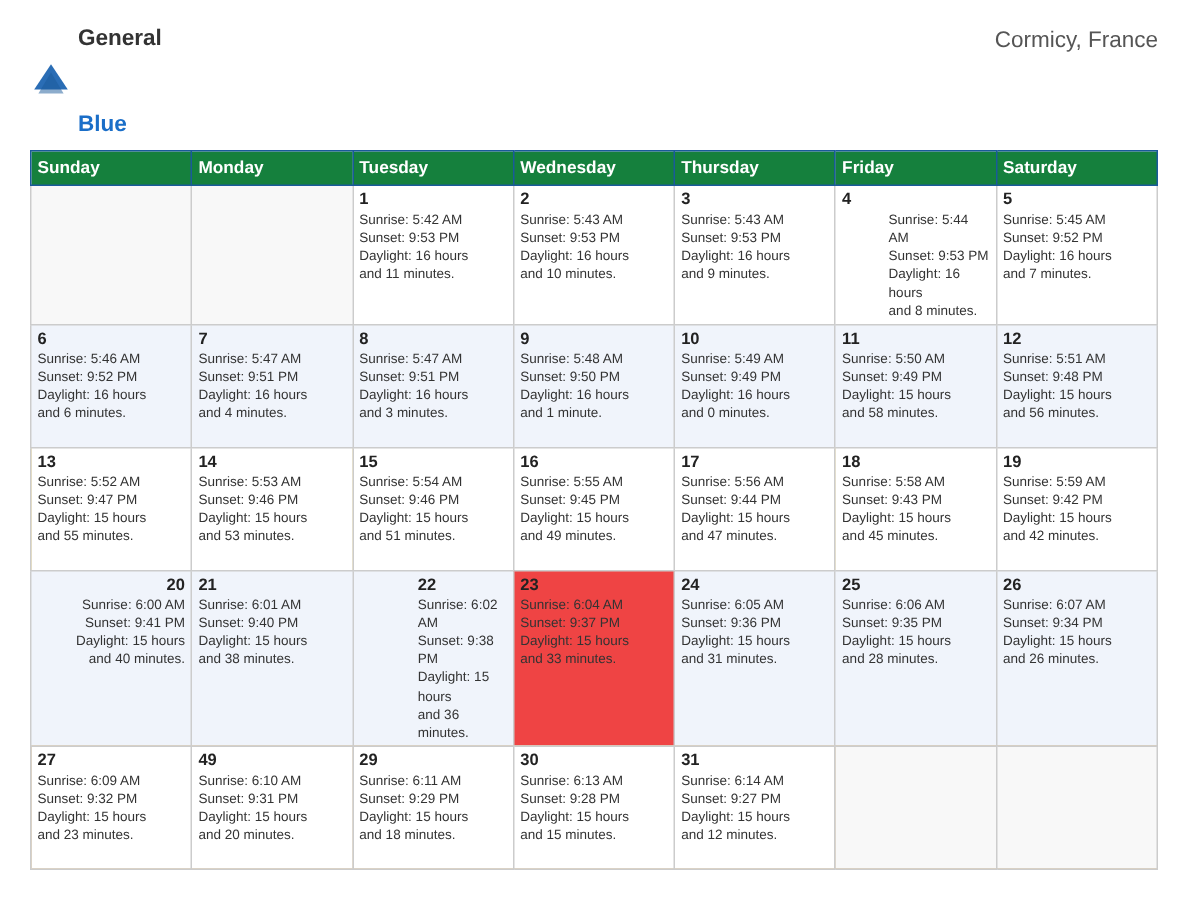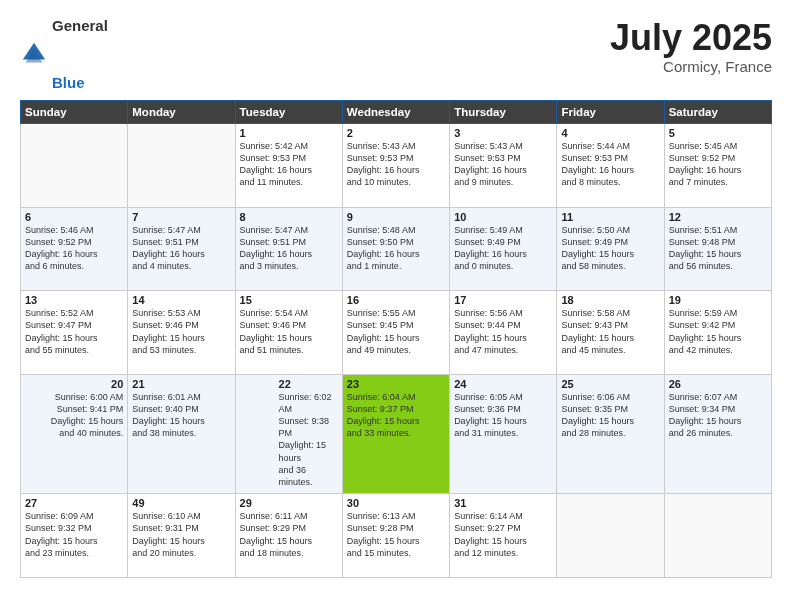--- a/index.html
+++ b/index.html
@@ -99,39 +99,38 @@
     }
     .empty {
       background: #f8f8f8;
     }
     tr:nth-child(even) td {
       background: #f5f8ff;
     }
     tr:nth-child(odd) td {
       background: #fff;
     }
-    .calendar thead tr th { background: #404040; }
+    .calendar thead tr th { background: #15803d; }
   </style>
 </head>
 <body>
 
 <div class="page">
   <div class="header">
     <div class="logo">
       <svg class="logo-icon" viewBox="0 0 40 40">
         <polygon points="20,4 36,28 4,28" fill="#2a6db5"></polygon>
         <polygon points="20,12 32,32 8,32" fill="#1a5a9a" opacity="0.5"></polygon>
       </svg>
       <div class="logo-text">
         <span class="logo-general">General</span>
         <span class="logo-blue">Blue</span>
       </div>
     </div>
     <div class="title-block">
-      <div class="title-month">July 2025</div>
       <div class="title-location">Cormicy, France</div>
     </div>
   </div>
 
   <table class="calendar">
     <thead>
       <tr>
       <th>Sunday</th>
           <th>Monday</th>
           <th>Tuesday</th>
@@ -161,21 +160,21 @@
           </td>
           <td>
             <span class="day-num">3</span>
             <div class="day-info" style="white-space: pre-line;">Sunrise: 5:43 AM
 Sunset: 9:53 PM
 Daylight: 16 hours
 and 9 minutes.</div>
           </td>
           <td>
             <span class="day-num">4</span>
-            <div class="day-info" style="white-space: pre-line;">Sunrise: 5:44 AM
+            <div class="day-info" style="white-space: pre-line; margin-left: 31px;">Sunrise: 5:44 AM
 Sunset: 9:53 PM
 Daylight: 16 hours
 and 8 minutes.</div>
           </td>
           <td>
             <span class="day-num">5</span>
             <div class="day-info" style="white-space: pre-line;">Sunrise: 5:45 AM
 Sunset: 9:52 PM
 Daylight: 16 hours
 and 7 minutes.</div>
@@ -298,21 +297,21 @@
 Daylight: 15 hours
 and 38 minutes.</div>
           </td>
           <td style="background: rgb(240, 244, 251); padding-left: 43px;">
             <span class="day-num">22</span>
             <div class="day-info" style="white-space: pre-line;">Sunrise: 6:02 AM
 Sunset: 9:38 PM
 Daylight: 15 hours
 and 36 minutes.</div>
           </td>
-          <td style="background: #84cc16;">
+          <td style="background: #ef4444;">
             <span class="day-num">23</span>
             <div class="day-info" style="white-space: pre-line;">Sunrise: 6:04 AM
 Sunset: 9:37 PM
 Daylight: 15 hours
 and 33 minutes.</div>
           </td>
           <td style="background: rgb(240, 244, 251);">
             <span class="day-num">24</span>
             <div class="day-info" style="white-space: pre-line;">Sunrise: 6:05 AM
 Sunset: 9:36 PM

